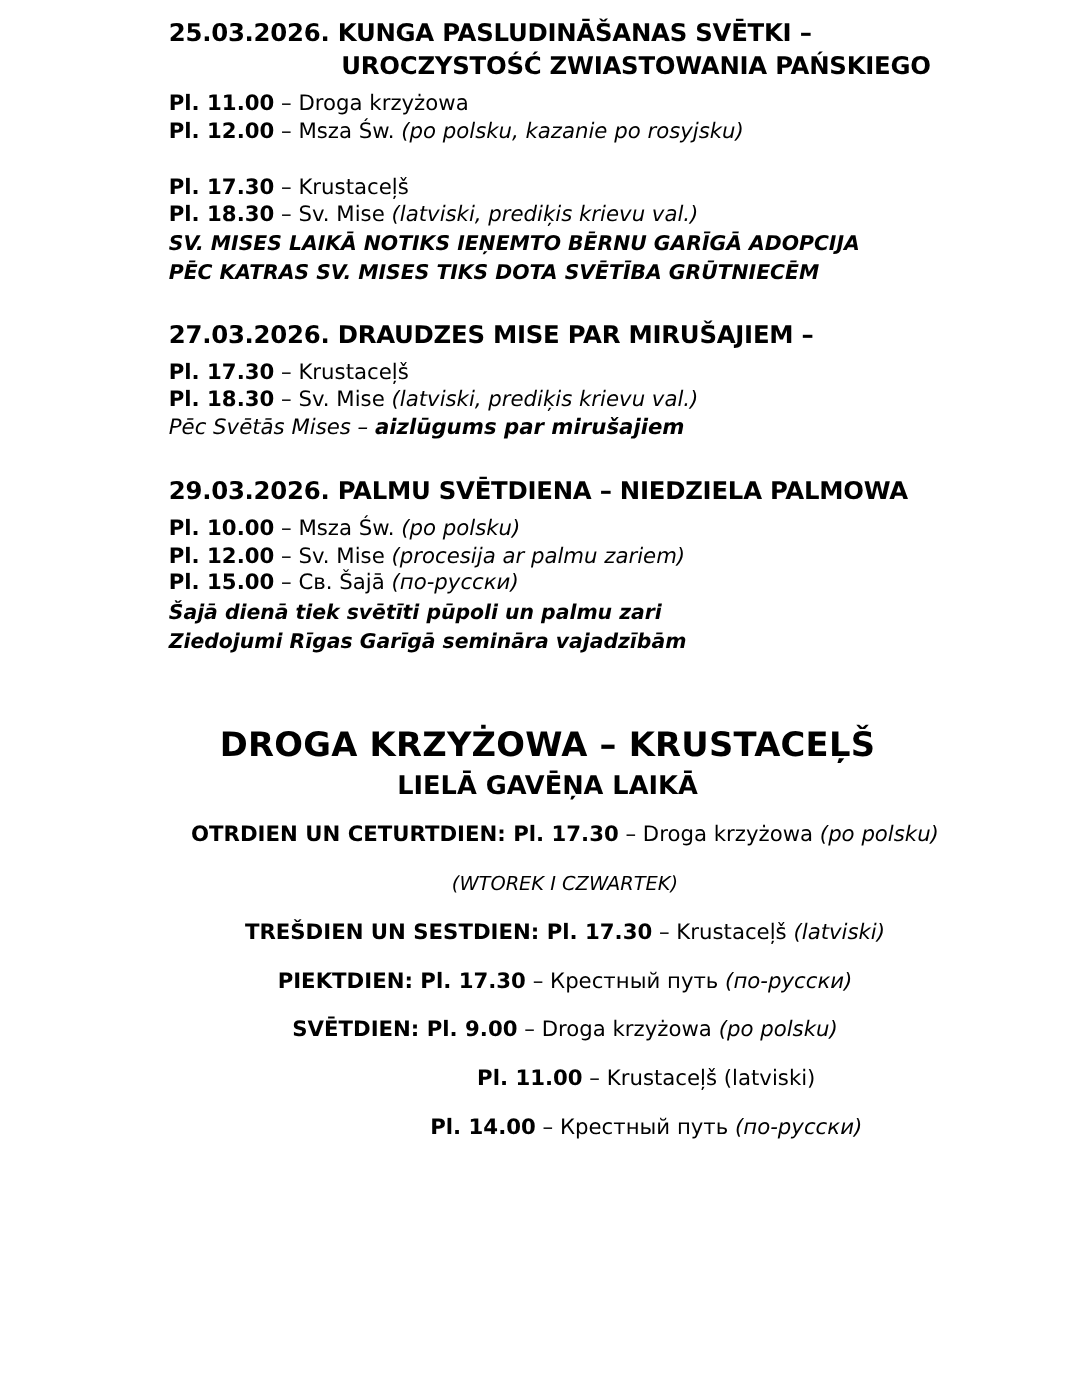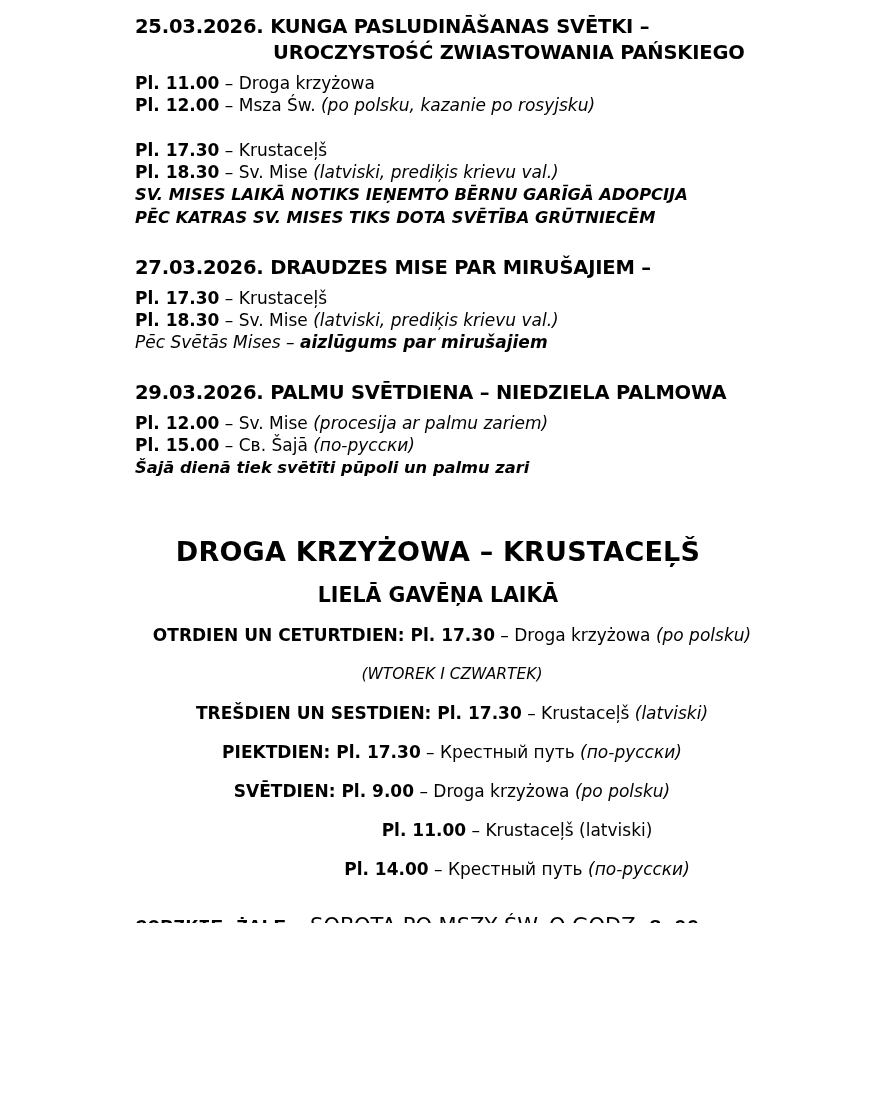--- a/index.html
+++ b/index.html
@@ -79,21 +79,20 @@
     font-weight: bold;
     line-height: 34px;
     letter-spacing: 0.2px;
     padding-right: 28px;
   }
   .section-sub {
     text-align: center;
     font-size: 20.5px;
     font-weight: bold;
     line-height: 28px;
-    margin-top: 12px;
     padding-right: 28px;
   }
 
   
   .weekly { margin-top: 16px; }
   .weekly-row {
     font-size: 17px;
     line-height: 21px;
     margin-bottom: 18px;
     white-space: nowrap;
@@ -179,29 +178,33 @@
   <div class="gap-3"></div>
 
   <div class="event-block">
     <div class="event-head">
       <span class="date">29.03.2026.</span>
       <span>PALMU SVĒTDIENA – NIEDZIELA PALMOWA</span>
     </div>
 
     <div class="times">
       <div class="time-row">
+        <span class="t">Pl. 10.00</span><span> – </span><span>Msza Św. </span><span class="it">(po polsku)</span>
+      </div>
+      <div class="time-row">
         <span class="t">Pl. 12.00</span><span> – </span><span>Sv. Mise </span><span class="it">(procesija ar palmu zariem)</span>
       </div>
       <div class="time-row">
         <span class="t">Pl. 15.00</span><span> – </span><span>Св. Šajā </span><span class="it">(по-русски)</span>
       </div>
     </div>
 
     <div class="note-block">
       <div class="note">Šajā dienā tiek svētīti pūpoli un palmu zari</div>
+      <div class="note">Ziedojumi Rīgas Garīgā semināra vajadzībām</div>
     </div>
   </div>
 
   <div class="section-spacer"></div>
 
   <div class="section-title">DROGA KRZYŻOWA – KRUSTACEĻŠ</div>
   <div class="section-sub">LIELĀ GAVĒŅA LAIKĀ</div>
 
   <div class="weekly">
 

